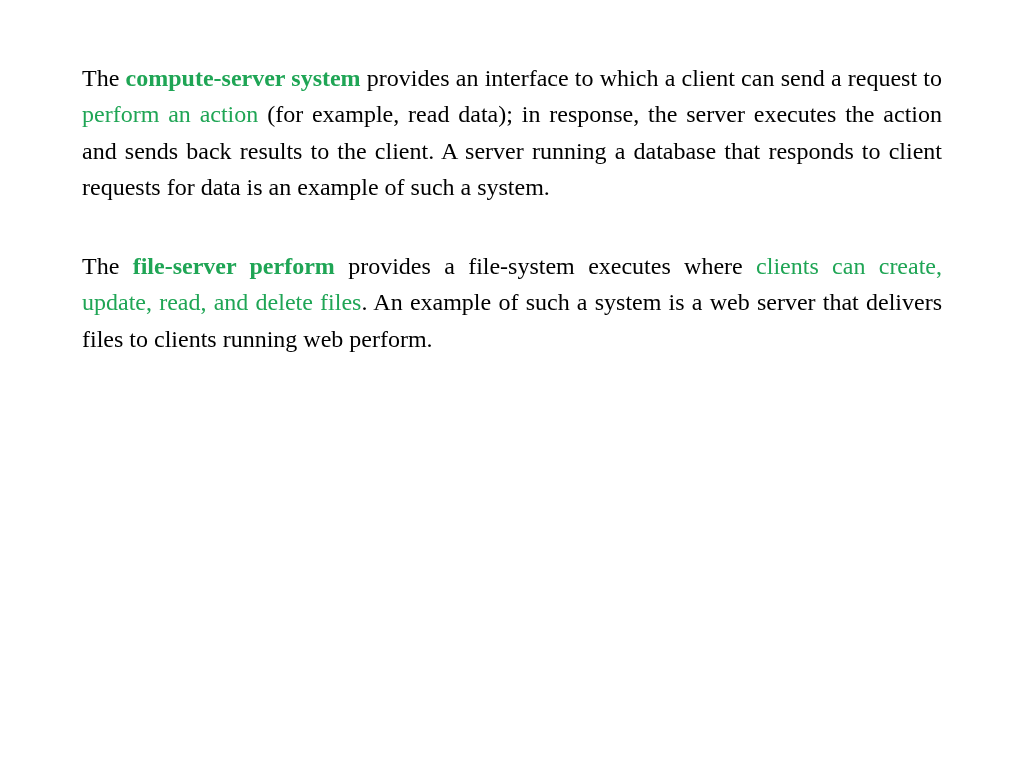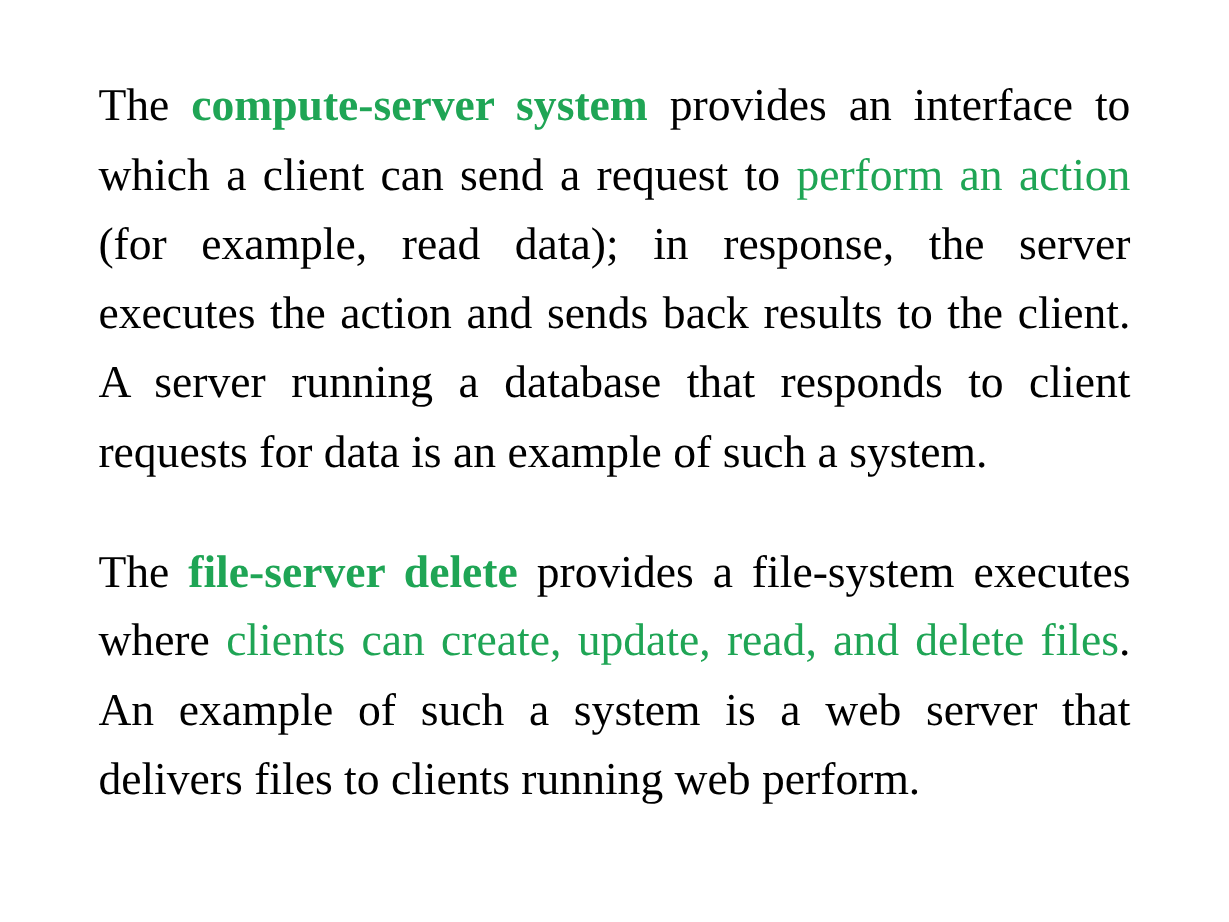--- a/index.html
+++ b/index.html
@@ -9,32 +9,32 @@
     }
     body {
       width: 1024px;
       height: 768px;
       background: #ffffff;
       font-family: 'Times New Roman', Times, serif;
       padding: 60px 82px 60px 82px;
       overflow: hidden;
     }
     .paragraph {
-      font-size: 38px;
+      font-size: 24px;
       line-height: 1.52;
       color: #000000;
       text-align: justify;
       margin-bottom: 42px;
     }
     .highlight-bold {
       color: #1fa555;
       font-weight: bold;
     }
     .highlight {
       color: #1fa555;
     }
   </style>
 </head>
 <body>
 
 <p class="paragraph"><span>The </span><span class="highlight-bold">compute-server system</span><span> provides an interface to which a client can send a request to </span><span class="highlight">perform an action</span><span> (for example, read data); in response, the server executes the action and sends back results to the client. A server running a database that responds to client requests for data is an example of such a system.</span></p>
 
-<p class="paragraph"><span> The </span><span class="highlight-bold">file-server delete</span><span> provides a file-system executes where </span><span class="highlight">clients can create, update, read, and delete files</span><span>. An example of such a system is a web server that delivers files to clients running web perform.</span></p>
+<p class="paragraph"><span> The </span><span class="highlight-bold">file-server perform</span><span> provides a file-system executes where </span><span class="highlight">clients can create, update, read, and delete files</span><span>. An example of such a system is a web server that delivers files to clients running web perform.</span></p>
 
 </body></html>

